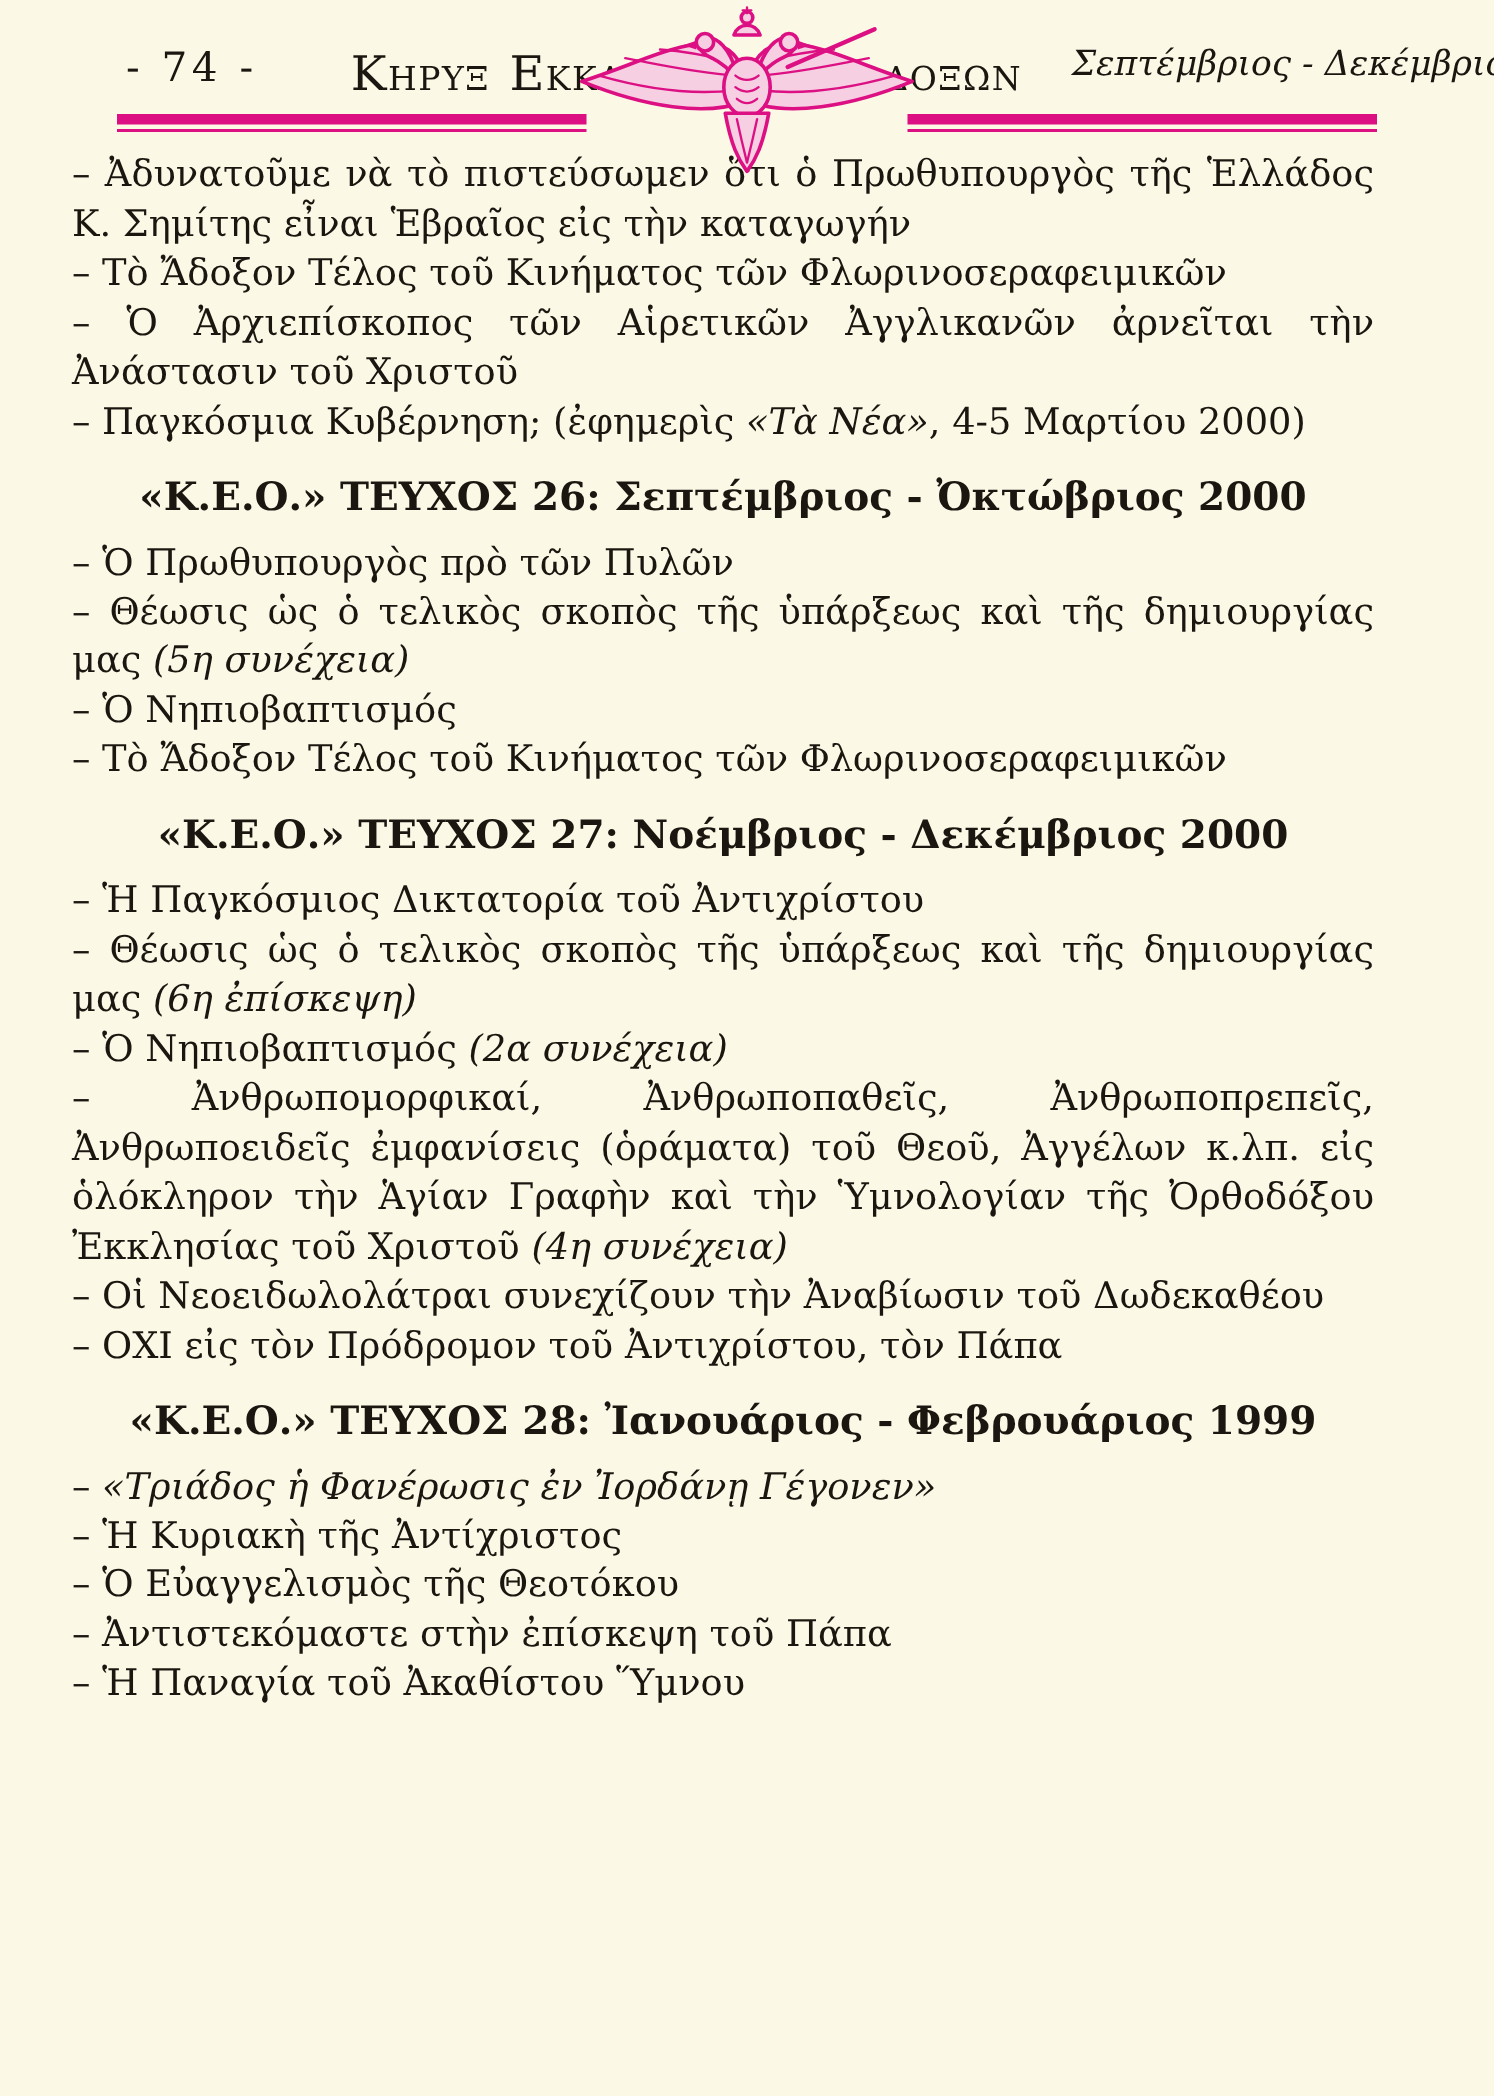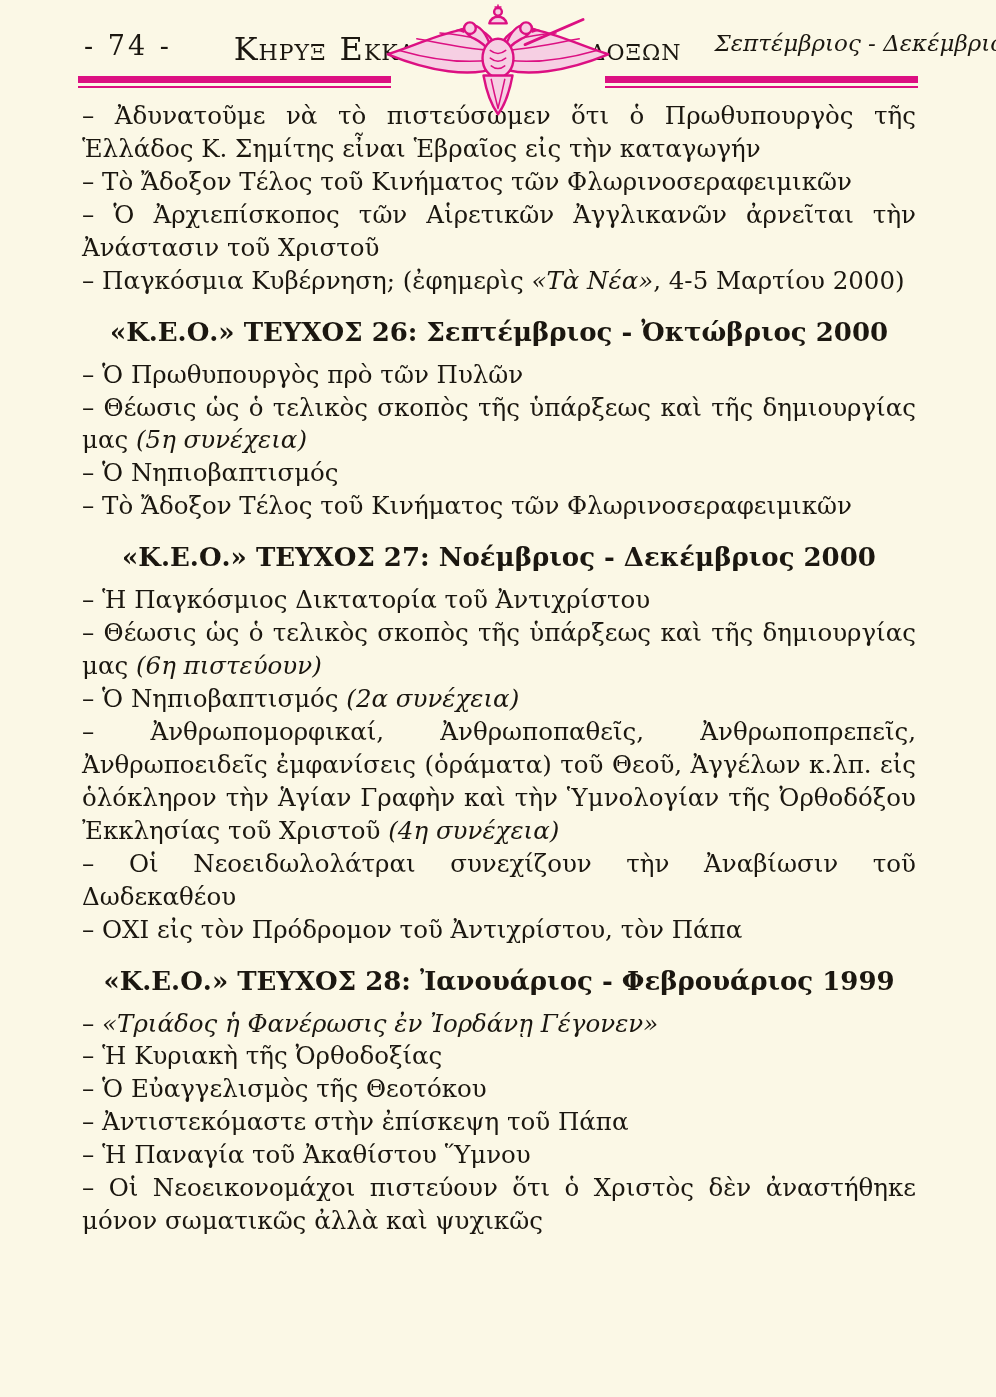--- a/index.html
+++ b/index.html
@@ -65,21 +65,21 @@
     left:50%;
     top:4px;
     transform:translateX(-50%);
     width:236px;height:116px;
   }
   .emblem .feather{fill:#f6cfe3;stroke:var(--accent);stroke-width:2.5;stroke-linejoin:round;}
   .emblem .detail{fill:none;stroke:var(--accent);stroke-width:1.6;stroke-linecap:round;}
   .emblem .solid{fill:var(--accent);}
   
   .toc{
-    padding:12px 80px 0 82px;
+    padding:12px 80px 0 48px;
     font-size:24.5px;
     line-height:1.345;
     text-align:justify;
   }
   .toc-item{margin:0;}
   .it{font-style:italic;}
   .sec-h{
     text-align:center;
     font-size:26px;
     font-weight:bold;
@@ -147,27 +147,26 @@
       <p class="toc-item"><span>– Τὸ Ἄδοξον Τέλος τοῦ Κινήματος τῶν Φλωρινοσεραφειμικῶν</span></p>
       <p class="toc-item"><span>– Ὁ Ἀρχιεπίσκοπος τῶν Αἱρετικῶν Ἀγγλικανῶν ἀρνεῖται τὴν Ἀνάστασιν τοῦ Χριστοῦ</span></p>
       <p class="toc-item"><span>– Παγκόσμια Κυβέρνηση; (ἐφημερὶς </span><span class="it">«Τὰ Νέα»</span><span>, 4-5 Μαρτίου 2000)</span></p>
       <h2 class="sec-h"><span class="keo">«Κ.Ε.Ο.» </span><span>ΤΕΥΧΟΣ 26:  Σεπτέμβριος - Ὀκτώβριος 2000</span></h2>
       <p class="toc-item"><span>– Ὁ Πρωθυπουργὸς πρὸ τῶν Πυλῶν</span></p>
       <p class="toc-item"><span>– Θέωσις ὡς ὁ τελικὸς σκοπὸς τῆς ὑπάρξεως καὶ τῆς δημιουργίας μας </span><span class="it">(5η συνέχεια)</span></p>
       <p class="toc-item"><span>– Ὁ Νηπιοβαπτισμός</span></p>
       <p class="toc-item"><span>– Τὸ Ἄδοξον Τέλος τοῦ Κινήματος τῶν Φλωρινοσεραφειμικῶν</span></p>
       <h2 class="sec-h"><span class="keo">«Κ.Ε.Ο.» </span><span>ΤΕΥΧΟΣ 27:  Νοέμβριος - Δεκέμβριος 2000</span></h2>
       <p class="toc-item"><span>– Ἡ Παγκόσμιος Δικτατορία τοῦ Ἀντιχρίστου</span></p>
-      <p class="toc-item"><span>– Θέωσις ὡς ὁ τελικὸς σκοπὸς τῆς ὑπάρξεως καὶ τῆς δημιουργίας μας </span><span class="it">(6η πιστεύουν)</span></p>
+      <p class="toc-item"><span>– Θέωσις ὡς ὁ τελικὸς σκοπὸς τῆς ὑπάρξεως καὶ τῆς δημιουργίας μας </span><span class="it">(6η ἐπίσκεψη)</span></p>
       <p class="toc-item"><span>– Ὁ Νηπιοβαπτισμός </span><span class="it">(2α συνέχεια)</span></p>
       <p class="toc-item"><span>– Ἀνθρωπομορφικαί, Ἀνθρωποπαθεῖς, Ἀνθρωποπρεπεῖς, Ἀνθρωποειδεῖς ἐμφανίσεις (ὁράματα) τοῦ Θεοῦ, Ἀγγέλων κ.λπ. εἰς ὁλόκληρον τὴν Ἁγίαν Γραφὴν καὶ τὴν Ὑμνολογίαν τῆς Ὀρθοδόξου Ἐκκλησίας τοῦ Χριστοῦ </span><span class="it">(4η συνέχεια)</span></p>
       <p class="toc-item"><span>– Οἱ Νεοειδωλολάτραι συνεχίζουν τὴν Ἀναβίωσιν τοῦ Δωδεκαθέου</span></p>
       <p class="toc-item"><span>– ΟΧΙ εἰς τὸν Πρόδρομον τοῦ Ἀντιχρίστου, τὸν Πάπα</span></p>
       <h2 class="sec-h"><span class="keo">«Κ.Ε.Ο.» </span><span>ΤΕΥΧΟΣ 28:  Ἰανουάριος - Φεβρουάριος 1999</span></h2>
       <p class="toc-item"><span>– </span><span class="it">«Τριάδος ἡ Φανέρωσις ἐν Ἰορδάνῃ Γέγονεν»</span></p>
-      <p class="toc-item"><span>– Ἡ Κυριακὴ τῆς Ὀρθοδοξίας</span></p>
+      <p class="toc-item"><span>– Ἡ Κυριακὴ τῆς Ἀντίχριστος</span></p>
       <p class="toc-item"><span>– Ὁ Εὐαγγελισμὸς τῆς Θεοτόκου</span></p>
       <p class="toc-item"><span>– Ἀντιστεκόμαστε στὴν ἐπίσκεψη τοῦ Πάπα</span></p>
       <p class="toc-item"><span>– Ἡ Παναγία τοῦ Ἀκαθίστου Ὕμνου</span></p>
-      <p class="toc-item"><span>– Οἱ Νεοεικονομάχοι πιστεύουν ὅτι ὁ Χριστὸς δὲν ἀναστήθηκε μόνον σωματικῶς ἀλλὰ καὶ ψυχικῶς</span></p>
     </div>
 
 </div>
 
 </body></html>

